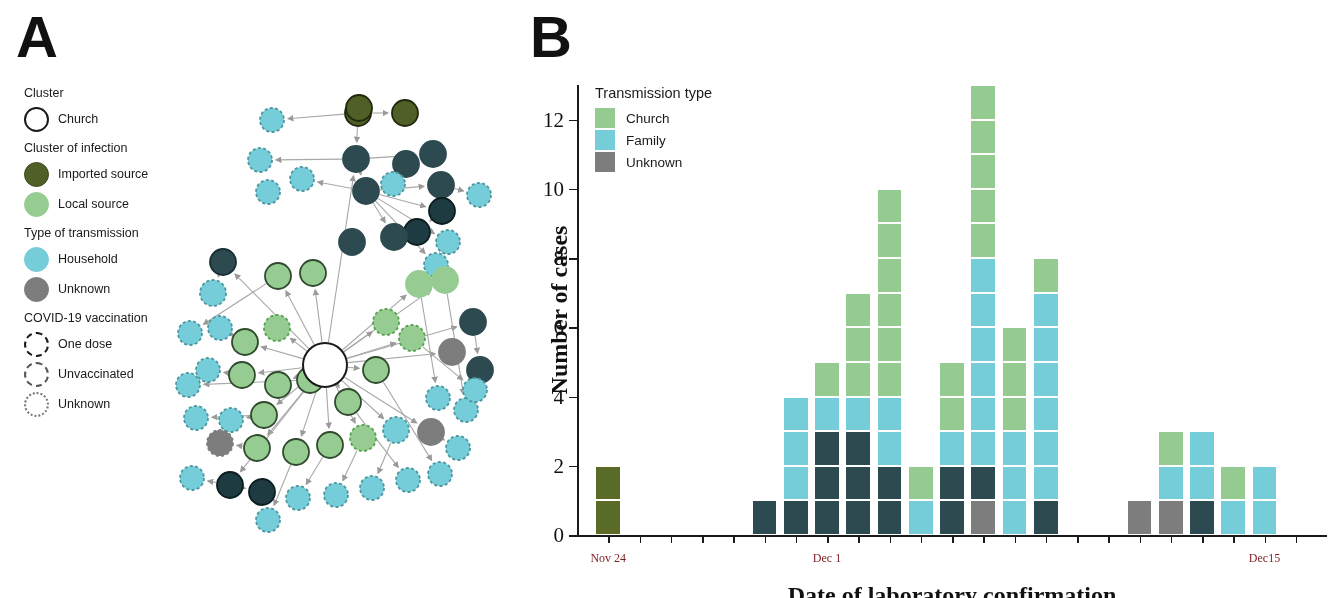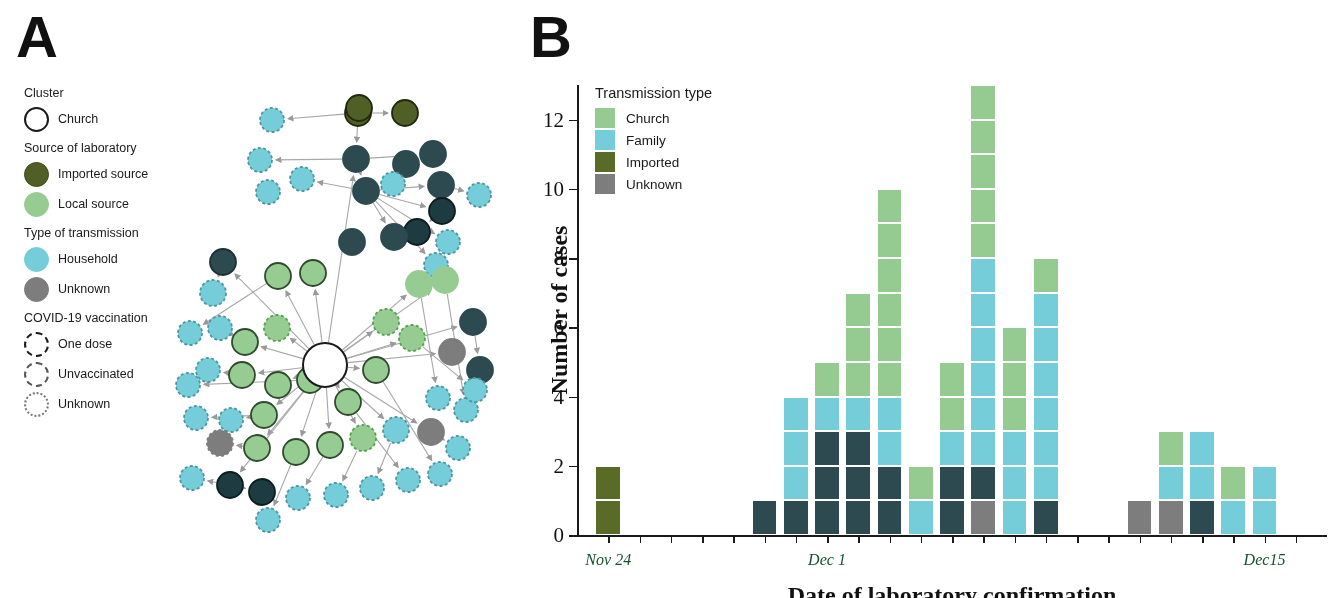--- a/index.html
+++ b/index.html
@@ -43,22 +43,22 @@
   #x-axis-line{position:absolute;left:0;top:450px;width:750px;height:2px;background:#1a1a1a;}
   .ytick{position:absolute;left:-8px;width:8px;height:1.5px;background:#1a1a1a;}
   .ytlabel{
     position:absolute;right:calc(100% + 13px);
     font-family:"Liberation Serif",serif;font-size:21px;color:#111;
     transform:translateY(-50%);white-space:nowrap;
   }
   .xtick{position:absolute;top:450px;width:1.5px;height:8px;background:#1a1a1a;}
   .xtlabel{
     position:absolute;top:466px;
-    font-family:"Liberation Serif",serif;font-size:16px;color:#14532d;
-    transform:translateX(-50%);white-space:nowrap;font-style:italic;
+    font-family:"Liberation Serif",serif;font-size:12px;color:#7f1d1d;
+    transform:translateX(-50%);white-space:nowrap;
   }
   #ylabel{
     position:absolute;left:-18px;top:225px;
     font-family:"Liberation Serif",serif;font-weight:bold;font-size:24px;color:#111;
     transform:translate(-50%,-50%) rotate(-90deg);white-space:nowrap;
   }
   #xlabel{
     position:absolute;left:375px;top:497px;
     font-family:"Liberation Serif",serif;font-weight:bold;font-size:24px;color:#111;
     transform:translateX(-50%);white-space:nowrap;
@@ -79,21 +79,21 @@
 <div class="panel-letter" id="letter-a">A</div>
 <div class="panel-letter" id="letter-b">B</div>
 
 <div id="legend-a">
     <div class="lg-head">Cluster</div>
     <div class="lg-row">
       <div class="lg-swatch" style="background: rgb(255, 255, 255); border: 2px solid rgb(26, 26, 26);"></div>
       <div class="lg-label">Church</div>
     </div>
     <div class="sp"></div>
-    <div class="lg-head">Source of laboratory</div>
+    <div class="lg-head">Cluster of infection</div>
     <div class="lg-row">
       <div class="lg-swatch" style="background: rgb(79, 95, 37); border: 1.5px solid rgb(60, 74, 28);"></div>
       <div class="lg-label">Imported source</div>
     </div>
     <div class="lg-row">
       <div class="lg-swatch" style="background: rgb(150, 204, 146); border: 1.5px solid rgb(150, 204, 146);"></div>
       <div class="lg-label">Local source</div>
     </div>
     <div class="sp"></div>
     <div class="lg-head">Type of transmission</div>
@@ -415,21 +415,17 @@
     <div id="legend-b-title">Transmission type</div>
   <div class="lgb-row">
         <div class="lgb-swatch" style="background: rgb(149, 203, 144);"></div>
         <div class="lgb-label">Church</div>
       </div>
       <div class="lgb-row">
         <div class="lgb-swatch" style="background: rgb(116, 205, 216);"></div>
         <div class="lgb-label">Family</div>
       </div>
       <div class="lgb-row">
-        <div class="lgb-swatch" style="background: rgb(90, 107, 39);"></div>
-        <div class="lgb-label">Imported</div>
-      </div>
-      <div class="lgb-row">
         <div class="lgb-swatch" style="background: rgb(125, 125, 125);"></div>
         <div class="lgb-label">Unknown</div>
       </div>
     </div>
 </div>
 
 </body></html>

